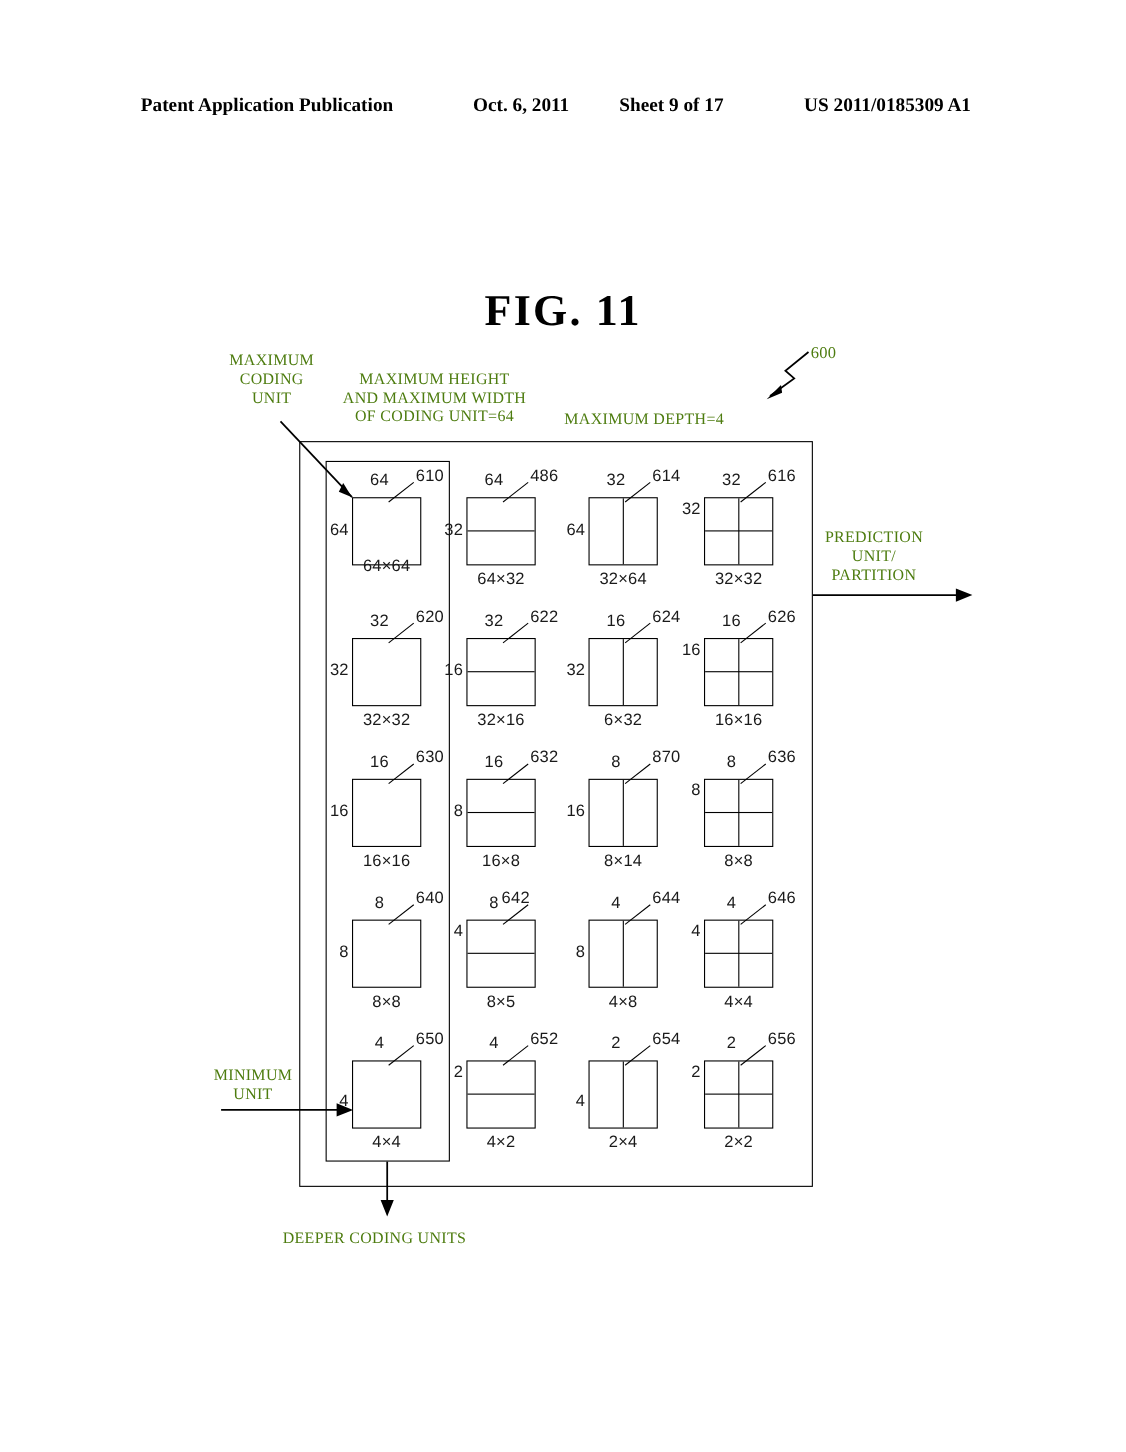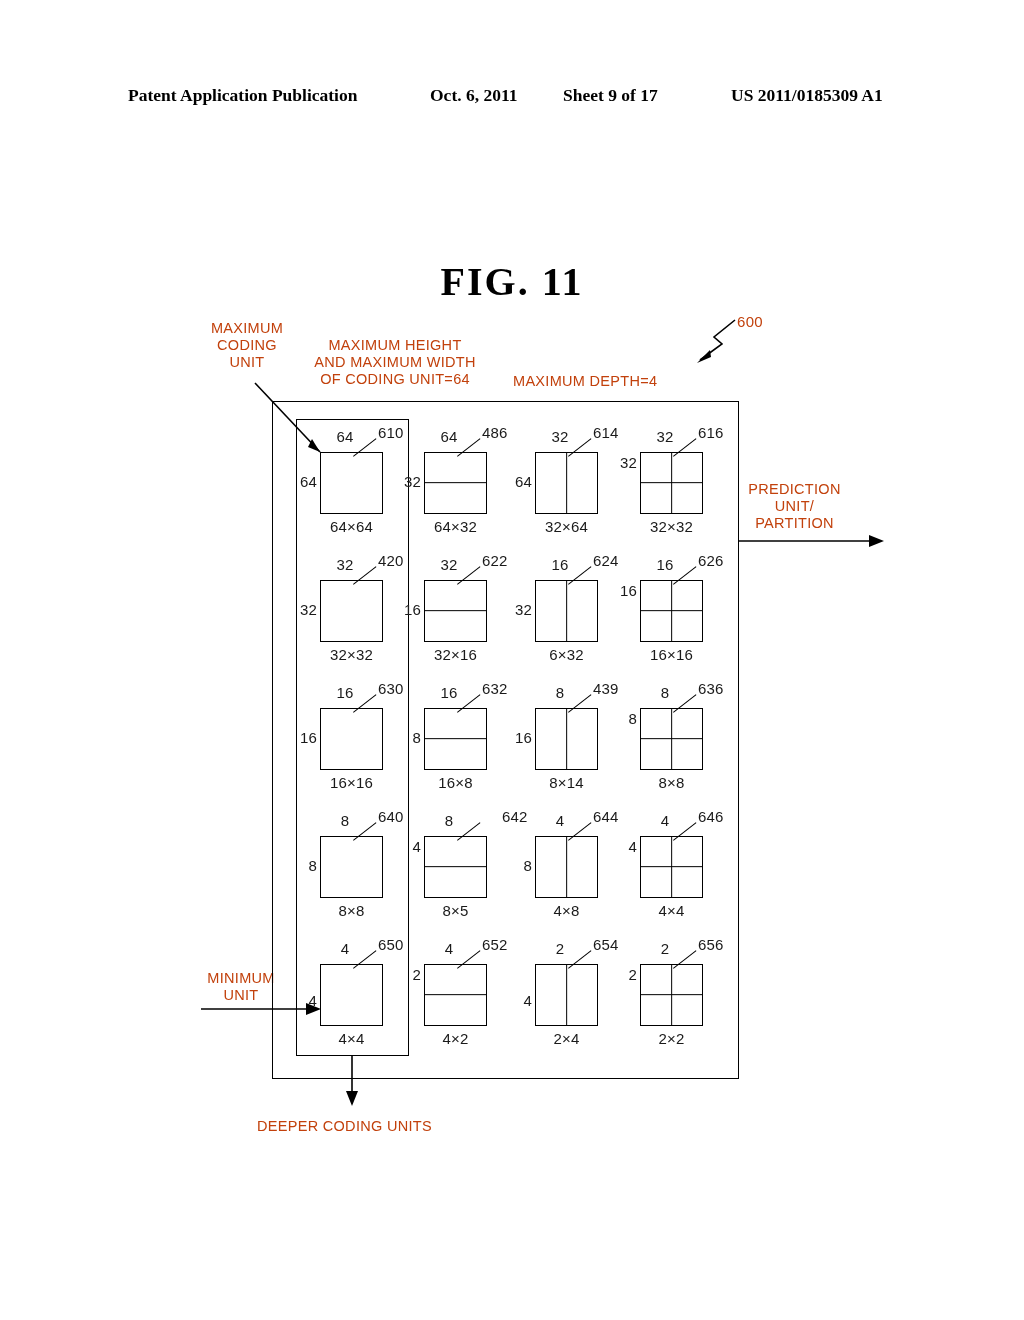--- a/index.html
+++ b/index.html
@@ -29,26 +29,26 @@
     position:absolute;left:0;top:258px;width:1024px;
     text-align:center;
     font-family:"Liberation Serif", serif;
     font-size:40px;font-weight:bold;
     letter-spacing:2px;
   }
 
   
   .anno{
     position:absolute;
-    font-family:Liberation Sans, sans-serif;
+    font-family:Liberation Serif, serif;
     font-size:14.5px;
     line-height:17px;
     letter-spacing:0.3px;
     white-space:pre-line;
-    color:#c2410c;
+    color:#4d7c0f;
   }
   .anno.center{text-align:center;}
 
   
   .outer-box{
     position:absolute;
     left:272px;top:401px;
     width:467px;height:678px;
     border:1.6px solid #000;
     box-sizing:border-box;
@@ -129,35 +129,35 @@
 OF CODING UNIT=64</div>
 
 <div class="anno" style="left:513px;top:373px;width:200px;">MAXIMUM DEPTH=4</div>
 
 <div class="anno" style="left:737px;top:313px;font-size:15px;">600</div>
 
 <div class="anno center" style="left:742px;top:481px;width:105px;">PREDICTION
 UNIT/
 PARTITION</div>
 
-<div class="anno center" style="left:191px;top:970px;width:100px;">MINIMUM
+<div class="anno center" style="left:180px;top:970px;width:100px;">MINIMUM
 UNIT</div>
 
 <div class="anno" style="left:257px;top:1118px;">DEEPER CODING UNITS</div>
 
 <div class="outer-box"></div>
 <div class="col-box"></div>
 
 <div id="grid-layer">
     <div class="cu" style="left: 320px; top: 452px;"></div>
     <div class="lbl lbl-top" style="left: 330px; top: 428px; width: 30px; text-align: center;">64</div>
     <div class="lbl lbl-ref" style="left: 378px; top: 424px;">610</div>
     <div class="leader" style="left: 353px; top: 456px; width: 29.2062px; transform: rotate(-38.047deg);"></div>
     <div class="lbl lbl-left" style="left: 280px; width: 37px; top: 473px;">64</div>
-    <div class="lbl lbl-bottom" style="left: 301px; top: 518px; width: 101px;">64×64</div>
+    <div class="lbl lbl-bottom" style="left: 301px; top: 506px; width: 101px;">64×64</div>
     <div class="cu" style="left: 424px; top: 452px;">
       <div class="hsplit"></div>
     </div>
     <div class="lbl lbl-top" style="left: 434px; top: 428px; width: 30px; text-align: center;">64</div>
     <div class="lbl lbl-ref" style="left: 482px; top: 424px;">486</div>
     <div class="leader" style="left: 457px; top: 456px; width: 29.2062px; transform: rotate(-38.047deg);"></div>
     <div class="lbl lbl-left" style="left: 384px; width: 37px; top: 473px;">32</div>
     <div class="lbl lbl-bottom" style="left: 405px; top: 518px; width: 101px;">64×32</div>
     <div class="cu" style="left: 535px; top: 452px;">
       <div class="vsplit"></div>
@@ -171,21 +171,21 @@
       <div class="hsplit"></div>
       <div class="vsplit"></div>
     </div>
     <div class="lbl lbl-top" style="left: 650px; top: 428px; width: 30px; text-align: center;">32</div>
     <div class="lbl lbl-ref" style="left: 698px; top: 424px;">616</div>
     <div class="leader" style="left: 673px; top: 456px; width: 29.2062px; transform: rotate(-38.047deg);"></div>
     <div class="lbl lbl-left" style="left: 600px; width: 37px; top: 454px;">32</div>
     <div class="lbl lbl-bottom" style="left: 621px; top: 518px; width: 101px;">32×32</div>
     <div class="cu" style="left: 320px; top: 580px;"></div>
     <div class="lbl lbl-top" style="left: 330px; top: 556px; width: 30px; text-align: center;">32</div>
-    <div class="lbl lbl-ref" style="left: 378px; top: 552px;">420</div>
+    <div class="lbl lbl-ref" style="left: 378px; top: 552px;">620</div>
     <div class="leader" style="left: 353px; top: 584px; width: 29.2062px; transform: rotate(-38.047deg);"></div>
     <div class="lbl lbl-left" style="left: 280px; width: 37px; top: 601px;">32</div>
     <div class="lbl lbl-bottom" style="left: 301px; top: 646px; width: 101px;">32×32</div>
     <div class="cu" style="left: 424px; top: 580px;">
       <div class="hsplit"></div>
     </div>
     <div class="lbl lbl-top" style="left: 434px; top: 556px; width: 30px; text-align: center;">32</div>
     <div class="lbl lbl-ref" style="left: 482px; top: 552px;">622</div>
     <div class="leader" style="left: 457px; top: 584px; width: 29.2062px; transform: rotate(-38.047deg);"></div>
     <div class="lbl lbl-left" style="left: 384px; width: 37px; top: 601px;">16</div>
@@ -218,21 +218,21 @@
     </div>
     <div class="lbl lbl-top" style="left: 434px; top: 684px; width: 30px; text-align: center;">16</div>
     <div class="lbl lbl-ref" style="left: 482px; top: 680px;">632</div>
     <div class="leader" style="left: 457px; top: 712px; width: 29.2062px; transform: rotate(-38.047deg);"></div>
     <div class="lbl lbl-left" style="left: 384px; width: 37px; top: 729px;">8</div>
     <div class="lbl lbl-bottom" style="left: 405px; top: 774px; width: 101px;">16×8</div>
     <div class="cu" style="left: 535px; top: 708px;">
       <div class="vsplit"></div>
     </div>
     <div class="lbl lbl-top" style="left: 545px; top: 684px; width: 30px; text-align: center;">8</div>
-    <div class="lbl lbl-ref" style="left: 593px; top: 680px;">439</div>
+    <div class="lbl lbl-ref" style="left: 593px; top: 680px;">870</div>
     <div class="leader" style="left: 568px; top: 712px; width: 29.2062px; transform: rotate(-38.047deg);"></div>
     <div class="lbl lbl-left" style="left: 495px; width: 37px; top: 729px;">16</div>
     <div class="lbl lbl-bottom" style="left: 516px; top: 774px; width: 101px;">8×14</div>
     <div class="cu" style="left: 640px; top: 708px;">
       <div class="hsplit"></div>
       <div class="vsplit"></div>
     </div>
     <div class="lbl lbl-top" style="left: 650px; top: 684px; width: 30px; text-align: center;">8</div>
     <div class="lbl lbl-ref" style="left: 698px; top: 680px;">636</div>
     <div class="leader" style="left: 673px; top: 712px; width: 29.2062px; transform: rotate(-38.047deg);"></div>
@@ -241,21 +241,21 @@
     <div class="cu" style="left: 320px; top: 836px;"></div>
     <div class="lbl lbl-top" style="left: 330px; top: 812px; width: 30px; text-align: center;">8</div>
     <div class="lbl lbl-ref" style="left: 378px; top: 808px;">640</div>
     <div class="leader" style="left: 353px; top: 840px; width: 29.2062px; transform: rotate(-38.047deg);"></div>
     <div class="lbl lbl-left" style="left: 280px; width: 37px; top: 857px;">8</div>
     <div class="lbl lbl-bottom" style="left: 301px; top: 902px; width: 101px;">8×8</div>
     <div class="cu" style="left: 424px; top: 836px;">
       <div class="hsplit"></div>
     </div>
     <div class="lbl lbl-top" style="left: 434px; top: 812px; width: 30px; text-align: center;">8</div>
-    <div class="lbl lbl-ref" style="left: 502px; top: 808px;">642</div>
+    <div class="lbl lbl-ref" style="left: 456px; top: 808px;">642</div>
     <div class="leader" style="left: 457px; top: 840px; width: 29.2062px; transform: rotate(-38.047deg);"></div>
     <div class="lbl lbl-left" style="left: 384px; width: 37px; top: 838px;">4</div>
     <div class="lbl lbl-bottom" style="left: 405px; top: 902px; width: 101px;">8×5</div>
     <div class="cu" style="left: 535px; top: 836px;">
       <div class="vsplit"></div>
     </div>
     <div class="lbl lbl-top" style="left: 545px; top: 812px; width: 30px; text-align: center;">4</div>
     <div class="lbl lbl-ref" style="left: 593px; top: 808px;">644</div>
     <div class="leader" style="left: 568px; top: 840px; width: 29.2062px; transform: rotate(-38.047deg);"></div>
     <div class="lbl lbl-left" style="left: 495px; width: 37px; top: 857px;">8</div>

